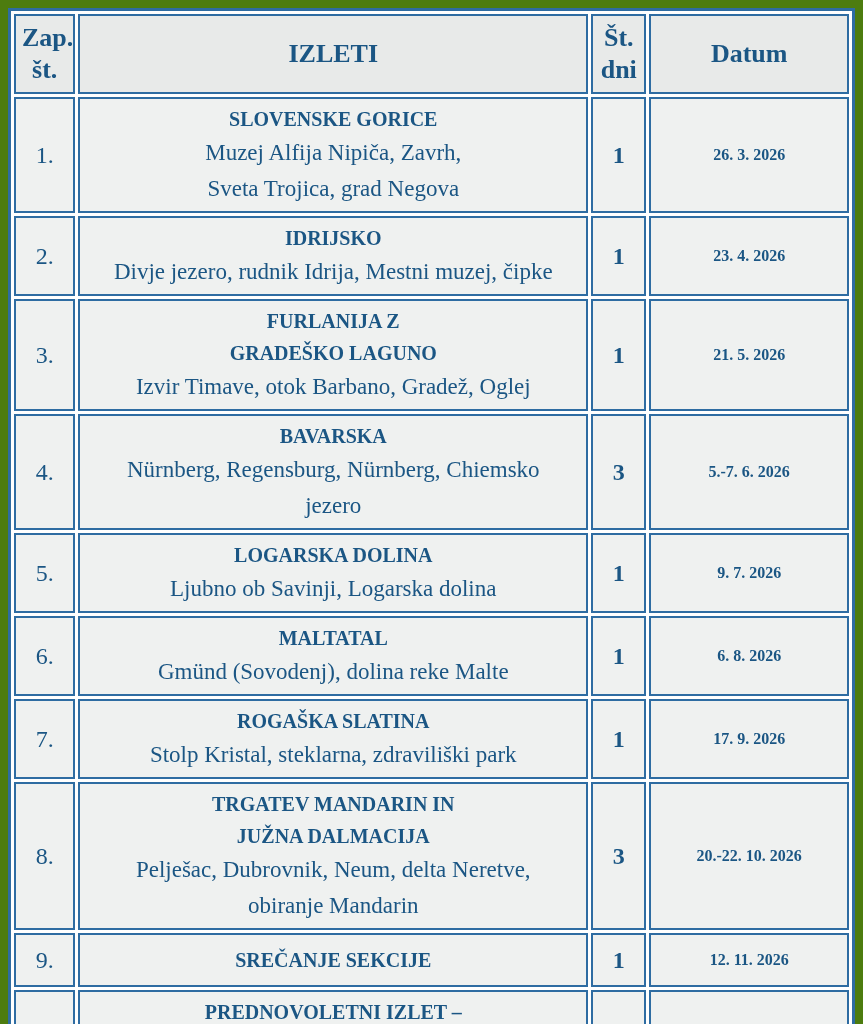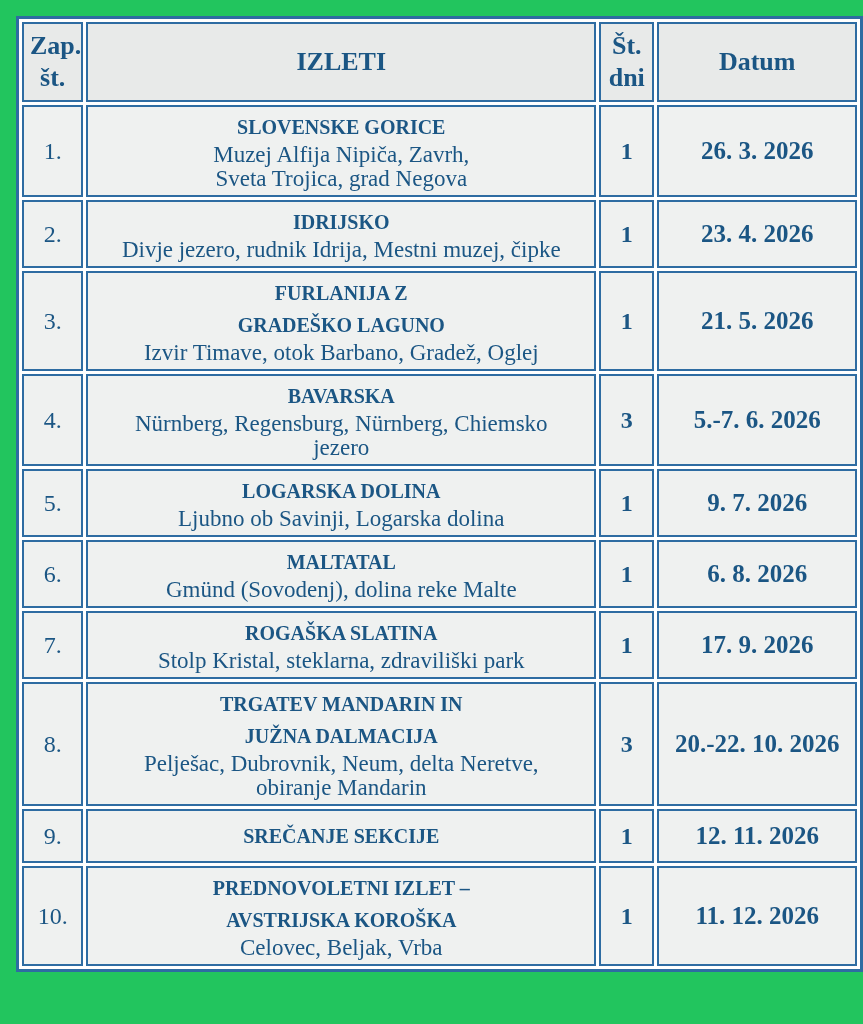--- a/index.html
+++ b/index.html
@@ -5,22 +5,22 @@
   html, body {
     margin: 0;
     padding: 0;
     background: #ffffff;
     font-family: "Liberation Serif", "DejaVu Serif", serif;
   }
   .page {
     width: 863px;
     height: 1024px;
     box-sizing: border-box;
-    padding: 16px;
-    background: #22c55e;
+    padding: 8px;
+    background: #4d7c0f;
   }
   table.schedule {
     border-collapse: separate;
     border-spacing: 3px;
     border: 3px solid #2e6ca2;
     width: 847px;
     table-layout: fixed;
     background: #ffffff;
   }
   table.schedule th,
@@ -52,31 +52,31 @@
   td.trip { padding: 5px 4px; }
   .trip-title {
     font-weight: bold;
     font-size: 20px;
     line-height: 32px;
     white-space: pre-line;
   }
   .trip-desc {
     font-weight: normal;
     font-size: 23px;
-    line-height: 24px;
+    line-height: 36px;
     white-space: pre-line;
   }
   .trip-desc:empty { display: none; }
   td.days {
     font-weight: bold;
     font-size: 24px;
   }
   td.date {
     font-weight: bold;
-    font-size: 25px;
+    font-size: 16px;
     white-space: nowrap;
   }
   tr.short td { height: 42px; }
 </style>
 </head>
 <body>
 
 <div class="page">
   <table class="schedule">
     <colgroup>

